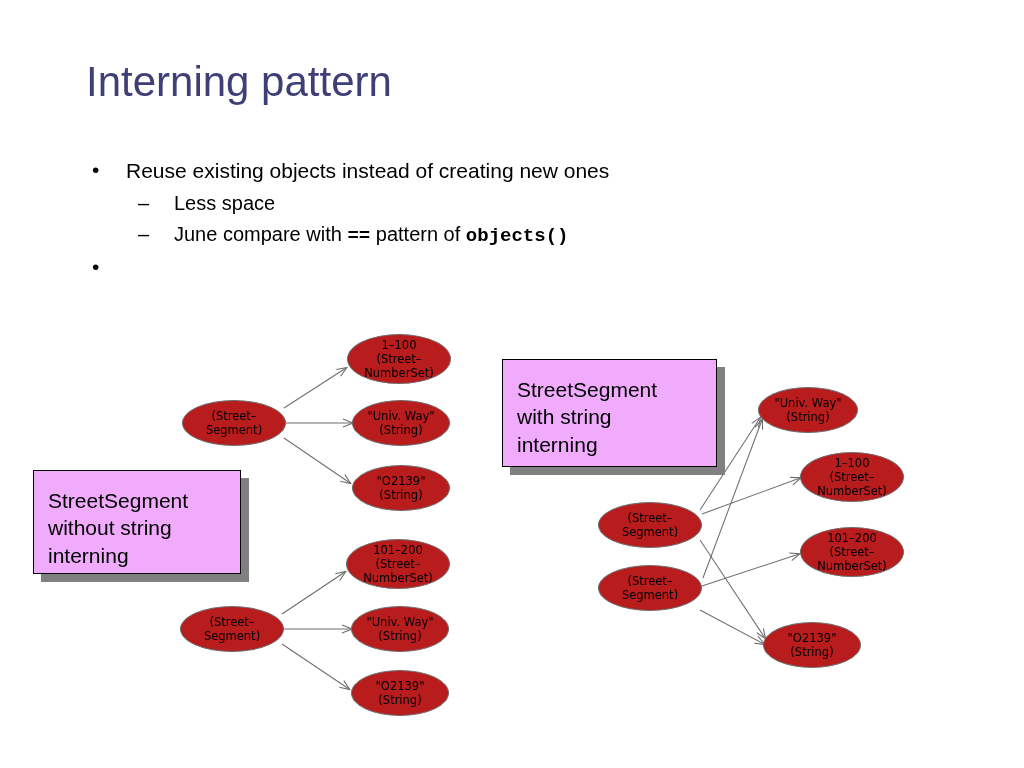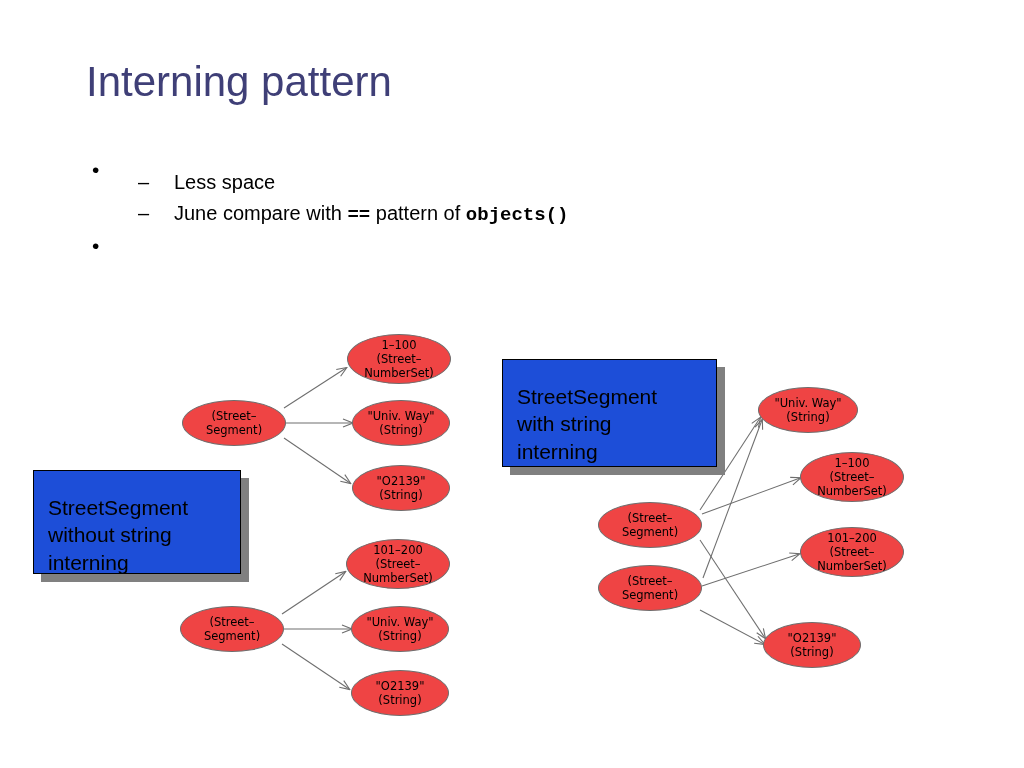--- a/index.html
+++ b/index.html
@@ -35,59 +35,59 @@
 
   
   .diagram{position:absolute;left:0;top:0;width:1024px;height:768px;pointer-events:none;}
   .edges{position:absolute;left:0;top:0;width:1024px;height:768px;}
 
   
   .node{
     position:absolute;
     border:1px solid #6e6e6e;
     border-radius:50%;
-    background:#ef4444;
+    background:#b91c1c;
     display:flex;
     align-items:center;
     justify-content:center;
     text-align:center;
     font-family:"DejaVu Sans", sans-serif;
     font-size:11.5px;
     color:#000;
     line-height:1.22;
     box-sizing:border-box;
     white-space:pre-line;
   }
   .node.n3{font-size:11.5px;}
 
   
   .callout{
     position:absolute;
-    background:#1d4ed8;
+    background:#f0abfc;
     border:1px solid #000000;
     box-shadow:8px 8px 0 0 #808080;
     box-sizing:border-box;
-    padding:23px 12px 10px 14px;
+    padding:16px 12px 10px 14px;
     font-size:21px;
     color:#000;
     line-height:1.30;
     white-space:pre-line;
   }
 </style>
 </head>
 <body>
 
 <div id="slide">
 
   <div class="slide-title">Interning pattern</div>
 
   <div class="bullets">
 
     <div class="b1">
-      <span class="mark">•</span>
+      <span class="mark">•</span><span>Reuse existing objects instead of creating new ones</span>
     </div>
 
     <div class="b2">
       <span class="mark">–</span><span>Less space</span>
     </div>
 
     <div class="b2">
       <span class="mark">–</span><span>June compare with </span><span class="mono">==</span><span> pattern of </span><span class="mono">objects()</span>
     </div>
 

